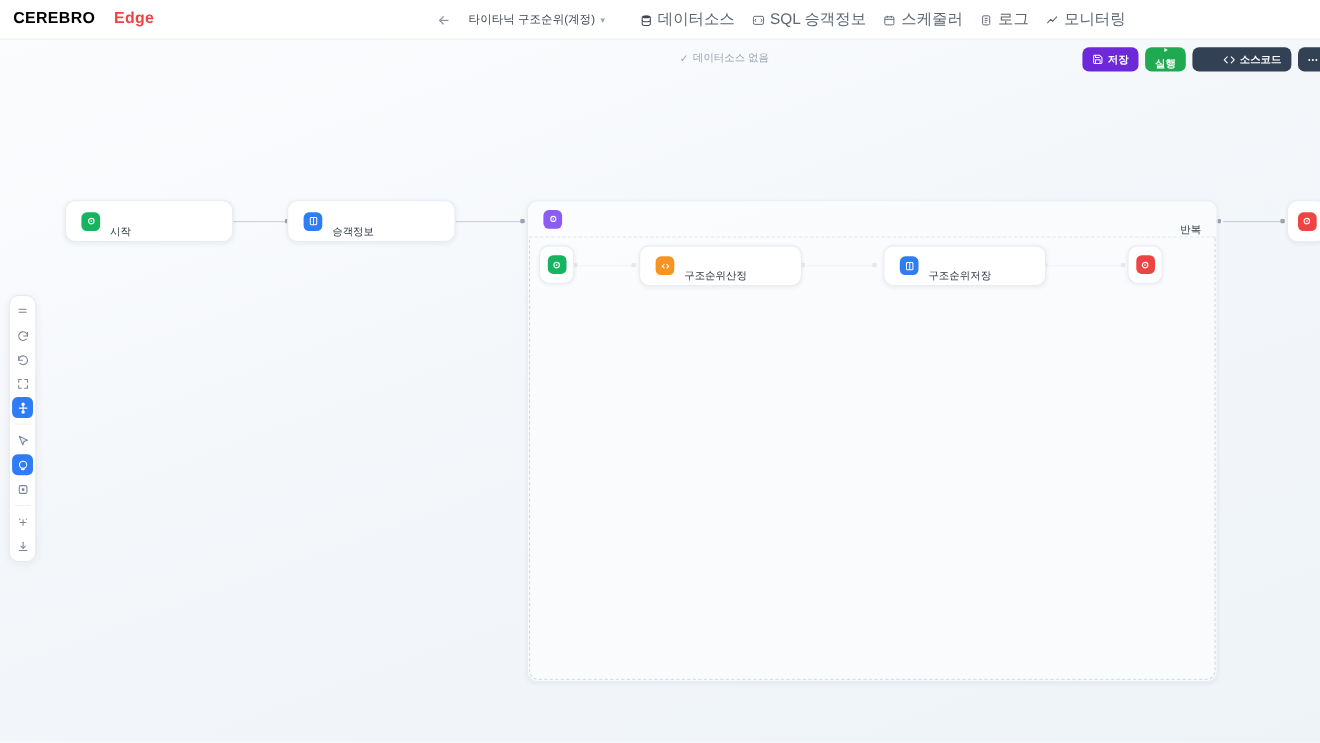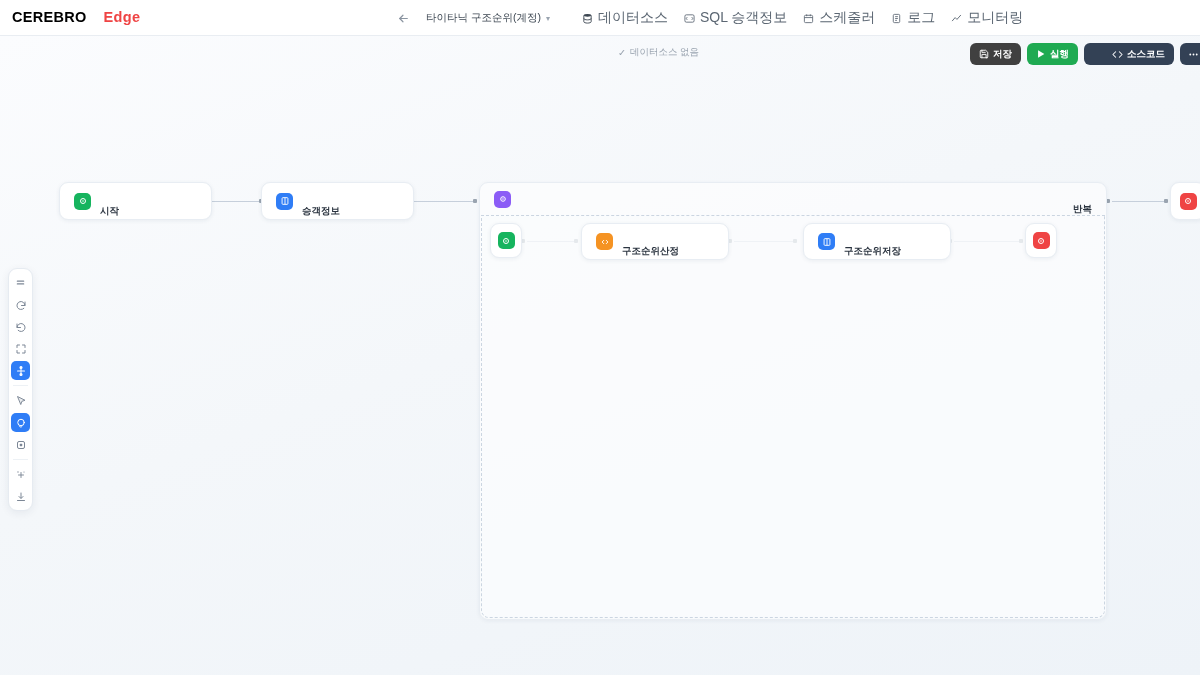--- a/index.html
+++ b/index.html
@@ -58,22 +58,22 @@
   .actions {
     position: absolute; right: -6px; top: 7px;
     display: flex; align-items: center; gap: 6px;
   }
   .btn {
     display: flex; align-items: center; gap: 4px;
     height: 22px; padding: 0 9px; border-radius: 6px;
     font-size: 9.5px; font-weight: bold; color: #fff;
     cursor: pointer; white-space: nowrap;
   }
-  .btn-save { background: #404040; }
-  .btn-run  { background: #1faa52; }
+  .btn-save { background: #6d28d9; }
+  .btn-run  { background: #1faa52; flex-direction: column; }
   .btn-src  { background: #334155; padding-left: 28px; }
   .btn-more { background: #334155; width: 26px; padding: 0; justify-content: center; }
 
   
   .canvas {
     position: absolute; top: 36px; left: 0; width: 1200px; height: 639px;
     background: linear-gradient(160deg, #fbfcfe 0%, #f4f7fa 45%, #eef3f8 100%);
     overflow: hidden;
   }
 
@@ -96,21 +96,21 @@
 
   
   .node {
     position: absolute; background: #ffffff;
     border: 1px solid #e8edf3; border-radius: 9px;
     box-shadow: 0 1px 4px rgba(35,55,85,.07);
     display: flex; align-items: center; gap: 9px;
     padding: 0 14px;
     z-index: 12;
   }
-  .node-label { font-size: 9.5px; font-weight: bold; color: #2b3440; white-space: nowrap; margin-top: 20px; }
+  .node-label { font-size: 9.5px; font-weight: normal; color: #2b3440; white-space: nowrap; margin-top: 20px; }
   .nicon {
     width: 17px; height: 17px; border-radius: 5px; flex: none;
     display: flex; align-items: center; justify-content: center;
     color: #ffffff;
   }
   .ic-green  { background: #16b45e; }
   .ic-blue   { background: #2f7df6; }
   .ic-orange { background: #f59323; }
   .ic-purple { background: #8b5cf6; }
   .ic-red    { background: #ef4444; }

